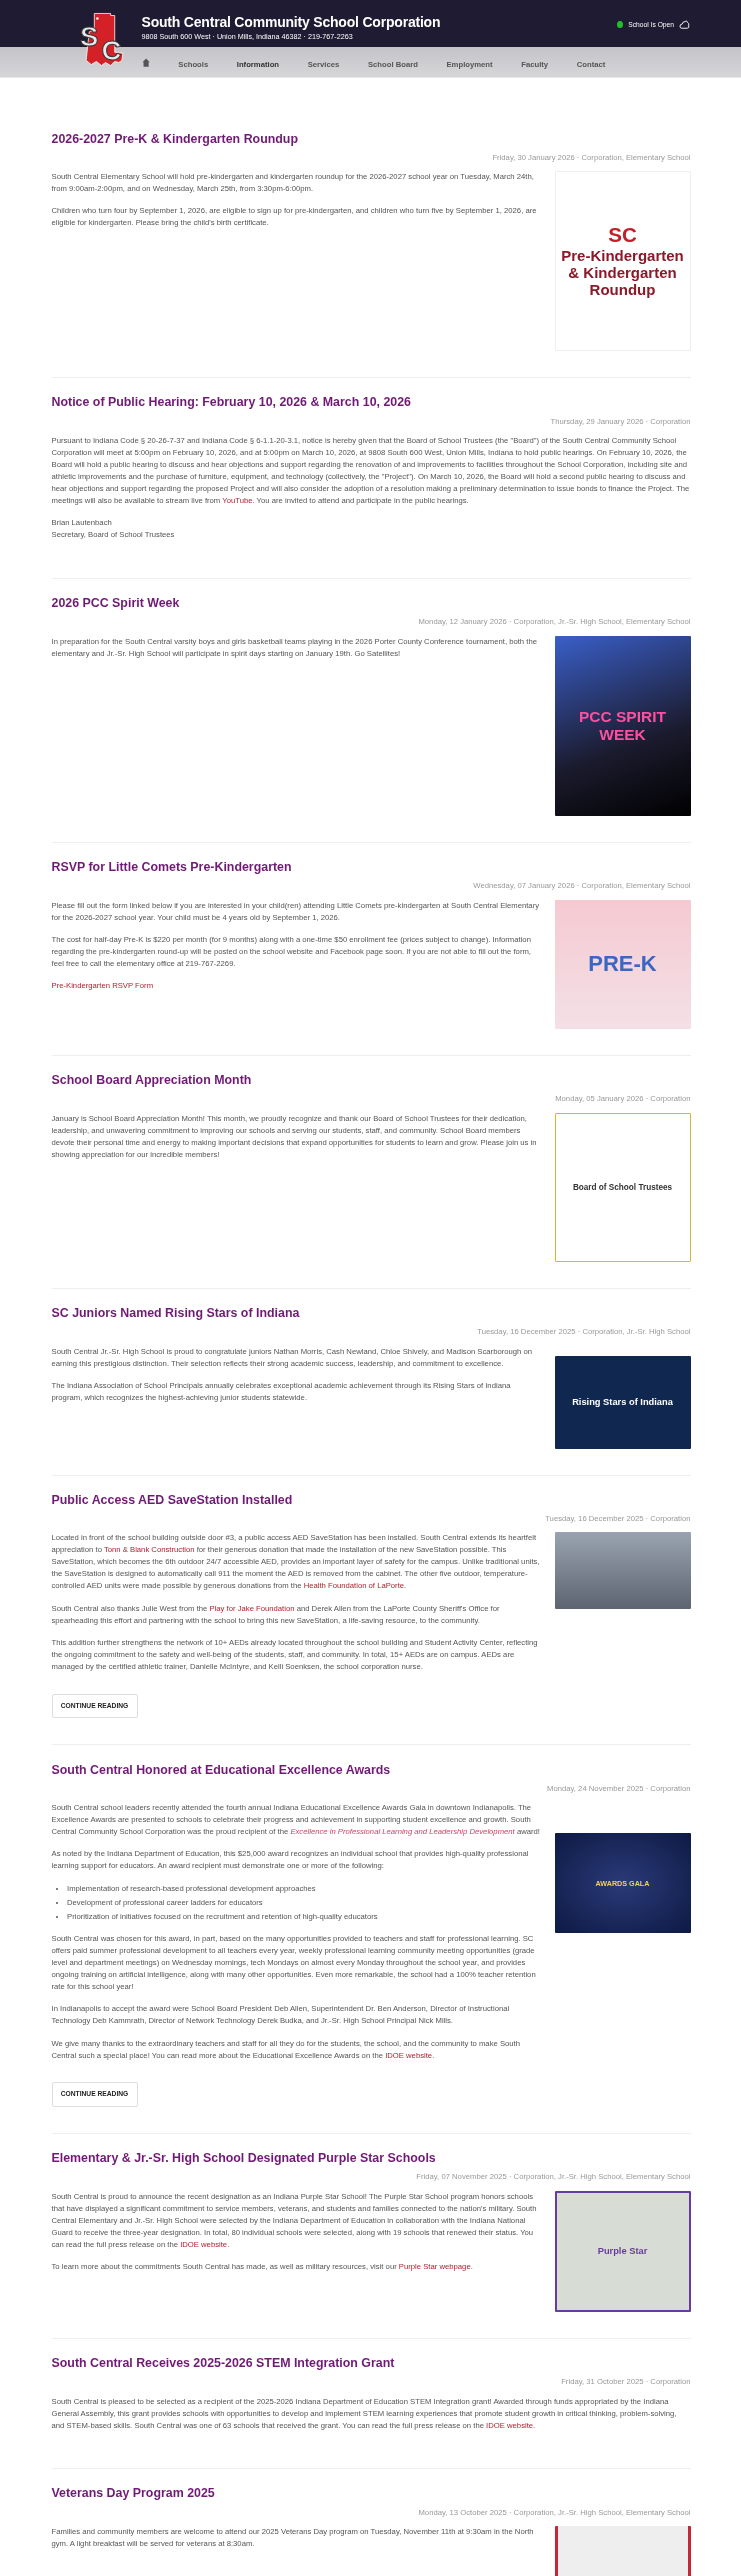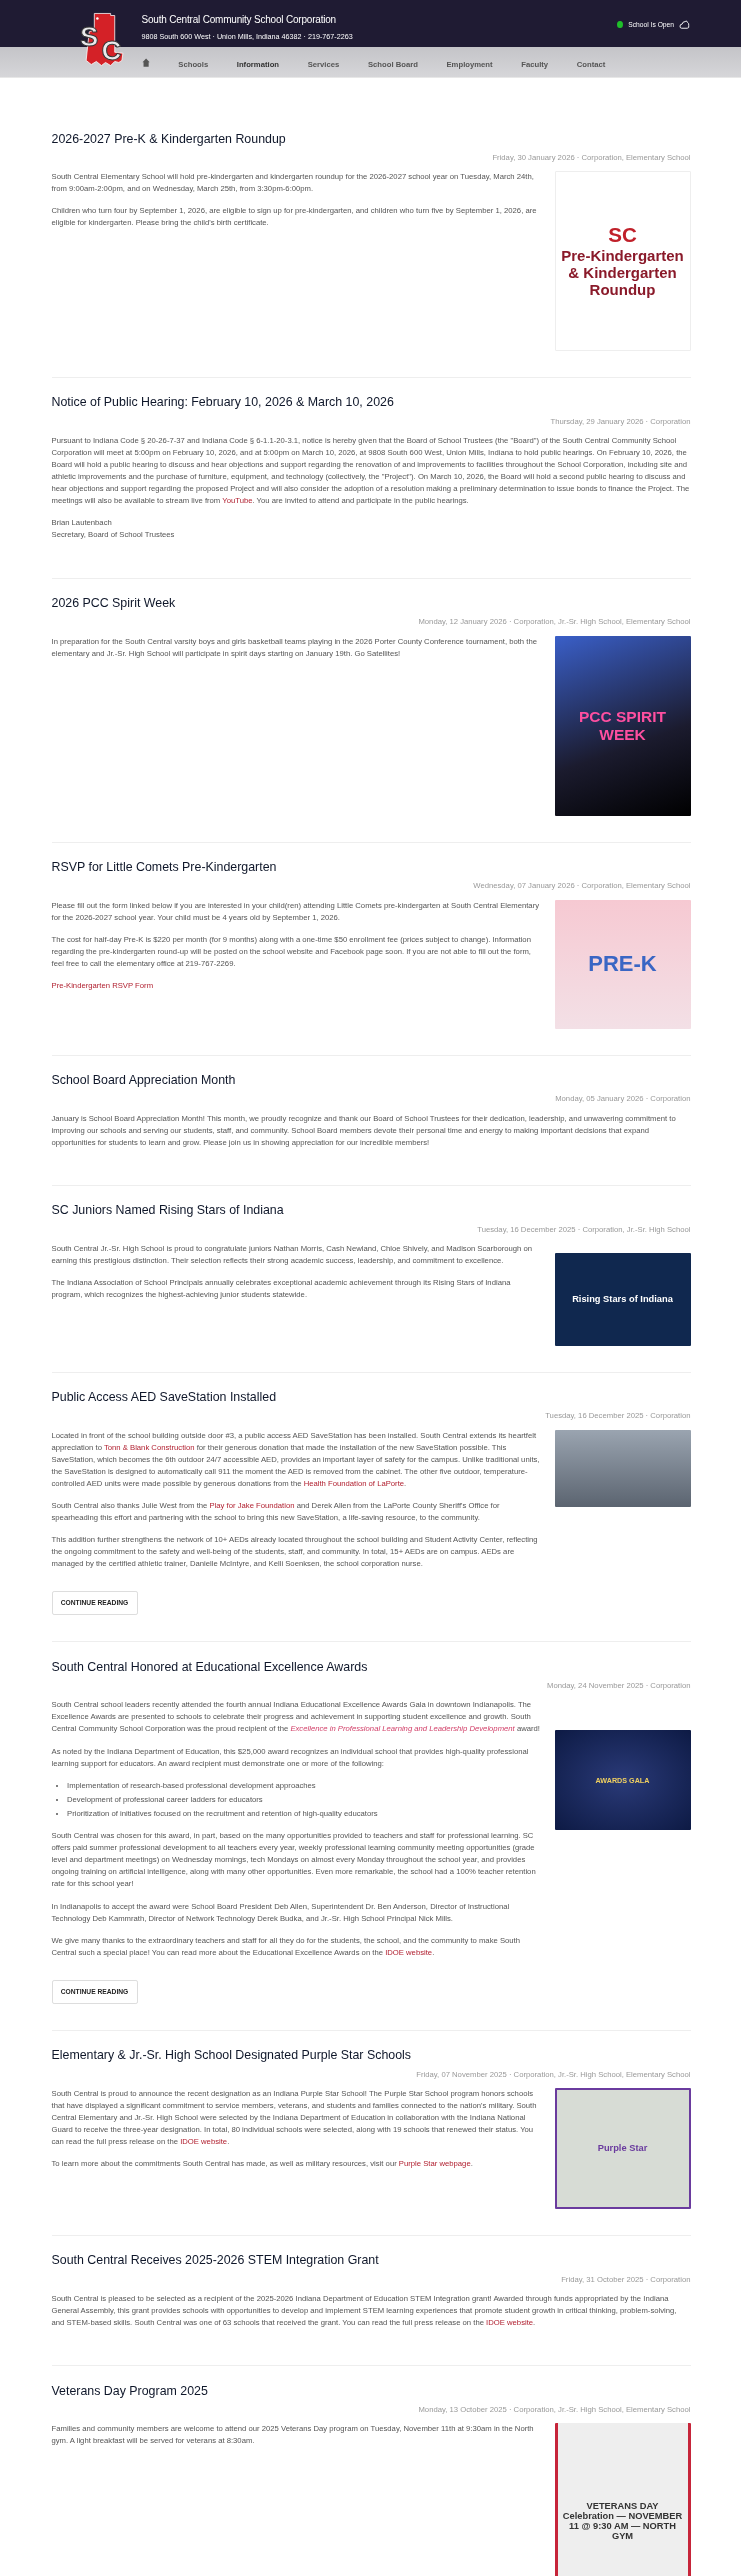--- a/index.html
+++ b/index.html
@@ -1,33 +1,33 @@
 <!DOCTYPE html>
 <html style="font-size:8.2px"><head>
 <meta charset="utf-8">
 <style>
   * { box-sizing: border-box; margin: 0; padding: 0; }
   body { width: 742px; background: #ffffff; font-family: "Liberation Sans", sans-serif; color: #444; }
   a { color: #b01e2e; text-decoration: none; }
   .topbar { background: #1f1b33; height: 47px; position: relative; }
   .topbar-inner { width: 639px; margin: 0 auto; position: relative; height: 47px; }
   .logo { position: absolute; left: 27px; top: 11.3px; width: 49px; height: 58px; z-index: 3; }
-  .site-title { position: absolute; left: 90px; top: 14.4px; color: #fff; font-size: 10px; font-weight: normal; letter-spacing: -0.2px; }
+  .site-title { position: absolute; left: 90px; top: 14.4px; color: #fff; font-size: 14px; font-weight: bold; letter-spacing: -0.2px; }
   .site-address { position: absolute; left: 90px; top: 32px; color: #fff; font-size: 7.2px; }
   .status { position: absolute; right: 0; top: 18.5px; display: flex; align-items: center; gap: 5.2px; color: #fff; font-size: 6.7px; }
   .status-dot { width: 5.7px; height: 7.2px; border-radius: 50%; background: #1fbf2a; }
   .navbar { background: linear-gradient(#c4c4c8, #d6d6d9); height: 31px; border-bottom: 1.5px solid #e7e7e7; }
   .navbar-inner { width: 639px; margin: 0 auto; display: flex; align-items: center; height: 34px; padding-left: 90px; gap: 8px; }
   .nav-item { font-size: 7.7px; font-weight: bold; color: #555; padding: 0 10.3px; cursor: pointer; }
   .nav-item.active { color: #333; }
   .nav-home { padding: 0 10.3px 0 0; color: #555; font-size: 9.3px; }
   .content { width: 639px; margin: 0 auto; padding-top: 36px; }
   .article { padding: 17.5px 0 26px; border-bottom: 1px solid #eeeeee; display: block; }
   .article:last-of-type { border-bottom: none; }
-  .article h2 { font-size: 12.4px; font-weight: normal; color: #0f172a; margin-bottom: 7.2px; }
+  .article h2 { font-size: 12.4px; font-weight: bold; color: #701a75; margin-bottom: 7.2px; }
   .meta { font-size: 7.7px; color: #999; margin-bottom: 9.3px; text-align: right; }
   .article-body { display: flex; gap: 11.3px; align-items: flex-start; }
   .text { flex: 1; font-size: 7.7px; line-height: 12px; color: #555; }
   .text p { margin-bottom: 10.3px; }
   .text ul { margin: 0 0 10.3px 15.5px; }
   .text li { margin-bottom: 2.1px; }
   .thumb { width: 136px; flex: none; border-radius: 1px; display: flex; flex-direction: column; align-items: center; justify-content: center; text-align: center; font-weight: bold; color: #fff; font-size: 11.3px; padding: 5.2px; }
   .continue { display: inline-block; border: 0.5px solid #ddd; border-radius: 2.1px; padding: 5.2px 8.2px; font-size: 6.7px; font-weight: bold; color: #222; margin-top: 10.3px; background: #fff; cursor: pointer; }
 </style>
 </head>
@@ -123,20 +123,21 @@
     </div>
   </article>
 
   <article class="article">
     <h2>School Board Appreciation Month</h2>
     <div class="meta">Monday, 05 January 2026 · Corporation</div>
     <div class="article-body">
       <div class="text">
         <p>January is School Board Appreciation Month! This month, we proudly recognize and thank our Board of School Trustees for their dedication, leadership, and unwavering commitment to improving our schools and serving our students, staff, and community. School Board members devote their personal time and energy to making important decisions that expand opportunities for students to learn and grow. Please join us in showing appreciation for our incredible members!</p>
       </div>
+      <div class="thumb" style="height:149px;background:#fff;border:1.5px solid #d8b43a;color:#333;font-size:8.2px;">Board of School Trustees</div>
     </div>
   </article>
 
   <article class="article">
     <h2>SC Juniors Named Rising Stars of Indiana</h2>
     <div class="meta">Tuesday, 16 December 2025 · Corporation, Jr.-Sr. High School</div>
     <div class="article-body">
       <div class="text">
         <p>South Central Jr.-Sr. High School is proud to congratulate juniors Nathan Morris, Cash Newland, Chloe Shively, and Madison Scarborough on earning this prestigious distinction. Their selection reflects their strong academic success, leadership, and commitment to excellence.</p>
         <p>The Indiana Association of School Principals annually celebrates exceptional academic achievement through its Rising Stars of Indiana program, which recognizes the highest-achieving junior students statewide.</p>

